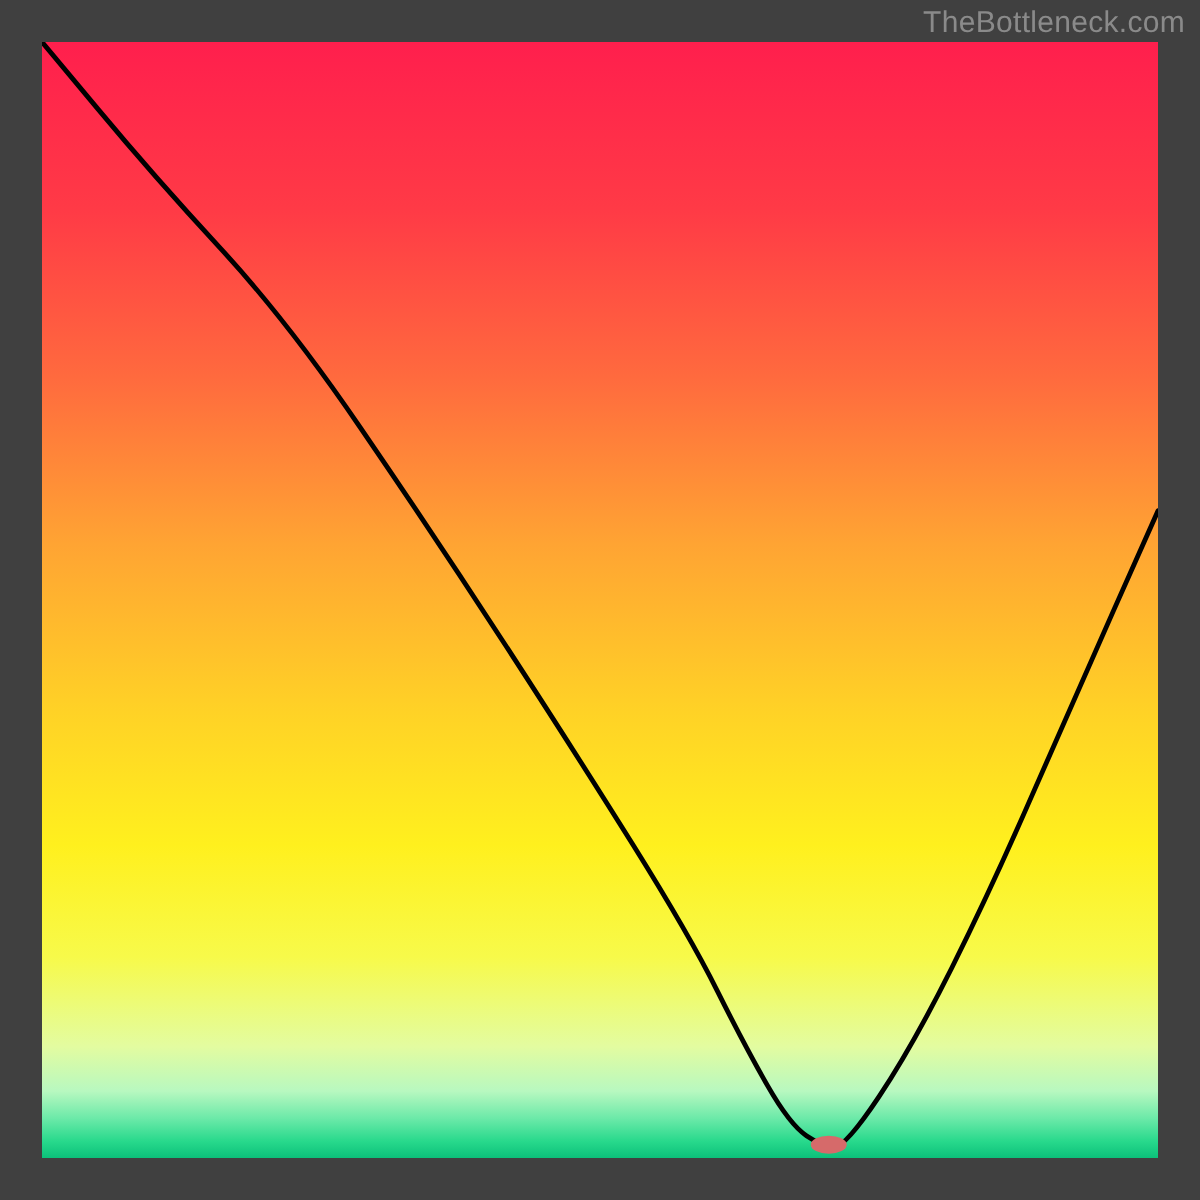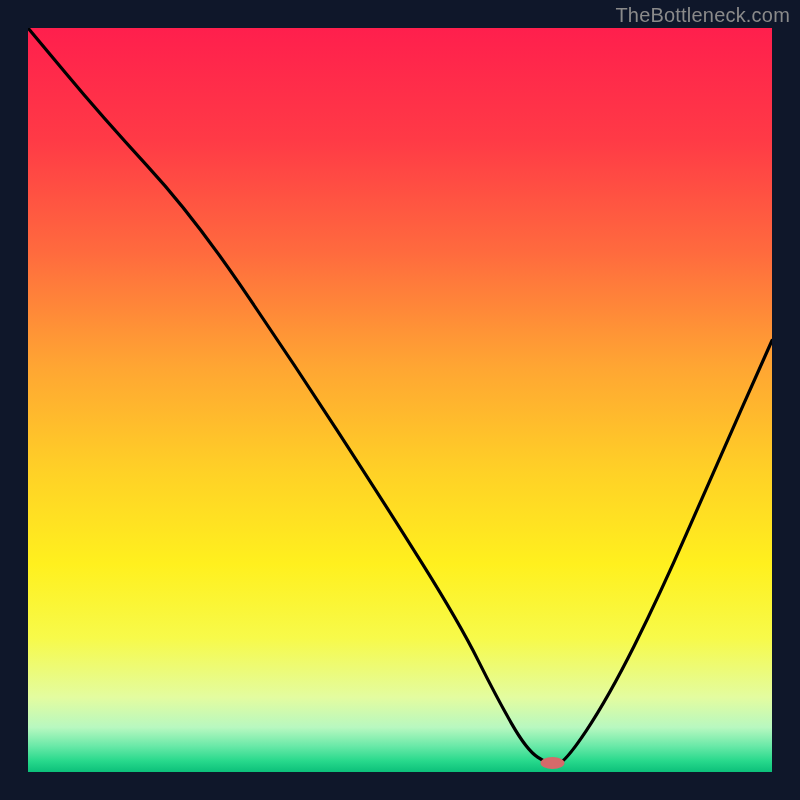--- a/index.html
+++ b/index.html
@@ -10,21 +10,21 @@
     background: #000;
     overflow: hidden;
     font-family: Arial, Helvetica, sans-serif;
   }
   .frame {
     position: absolute;
     left: 0;
     top: 0;
     width: 800px;
     height: 800px;
-    background: #0f172a;
+    background: #404040;
   }
   .plot-area {
     position: absolute;
     left: 28px;
     top: 28px;
     width: 744px;
     height: 744px;
     overflow: hidden;
   }
   .gradient {

